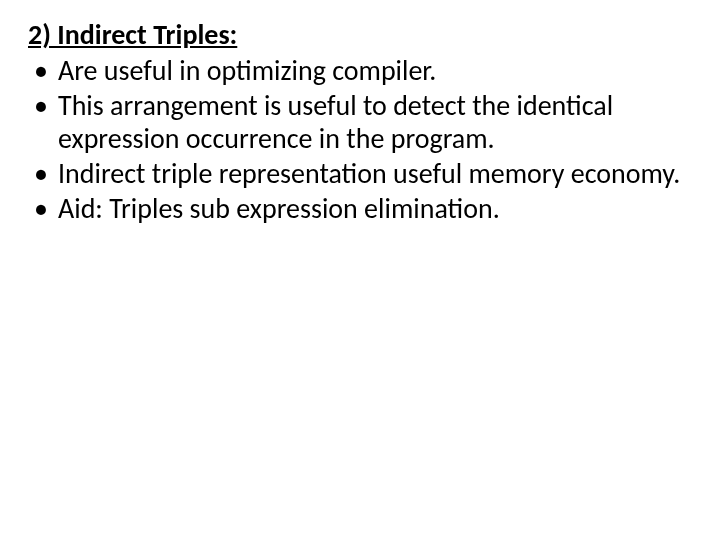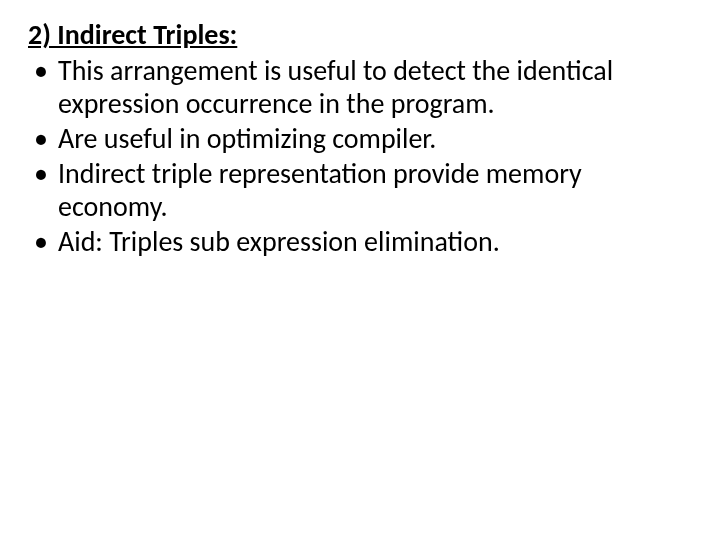--- a/index.html
+++ b/index.html
@@ -45,18 +45,18 @@
     font-size: 28px;
     line-height: 1.18;
   }
 </style>
 </head>
 <body>
 
 <div class="slide">
   <div class="heading">2) Indirect Triples:</div>
   <ul class="bullets">
+    <li>Are useful in optimizing compiler.</li>
     <li>This arrangement is useful to detect the identical expression occurrence in the program.</li>
-    <li>Are useful in optimizing compiler.</li>
-    <li>Indirect triple representation provide memory economy.</li>
+    <li>Indirect triple representation useful memory economy.</li>
     <li>Aid: Triples sub expression elimination.</li>
   </ul>
 </div>
 
 </body></html>

